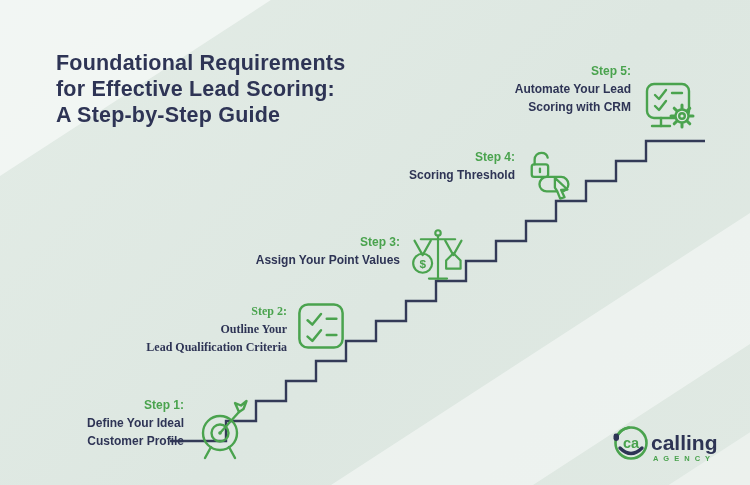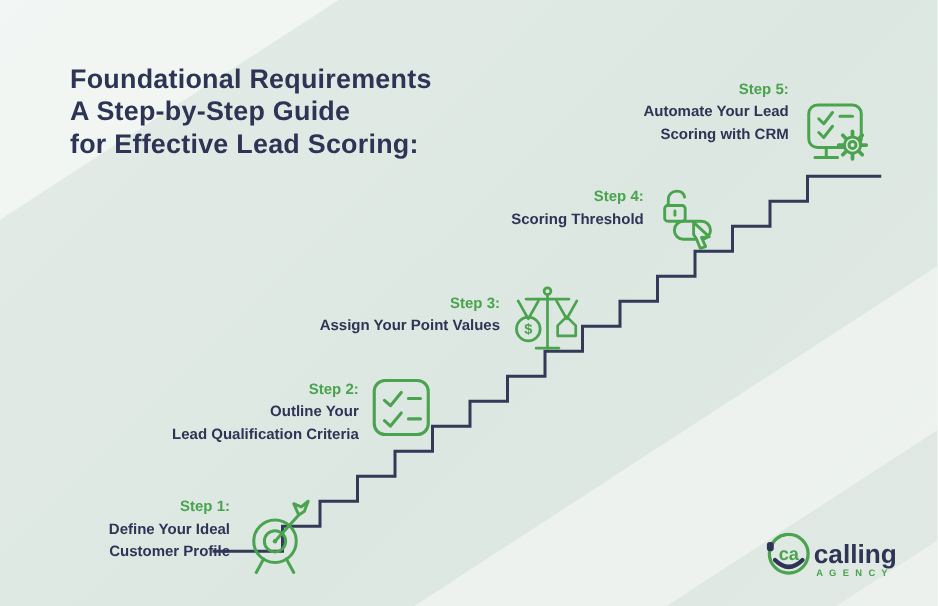--- a/index.html
+++ b/index.html
@@ -32,43 +32,43 @@
   <div class="stripe stripe-a"></div>
   <div class="stripe stripe-b"></div>
   <div class="stripe stripe-c"></div>
 
   <svg class="stairs" width="750" height="485" viewBox="0 0 750 485">
     <polyline points="170,441 226,441 226,421 256,421 256,401 286,401 286,381 316,381 316,361 346,361 346,341 376,341 376,321 406,321 406,301 436,301 436,281 466,281 466,261 496,261 496,241 526,241 526,221 556,221 556,201 586,201 586,181 616,181 616,161 646,161 646,141 705,141" fill="none" stroke="#333a57" stroke-width="2.4" stroke-linejoin="miter"></polyline>
   </svg>
 
   <div class="title">
     <div>Foundational Requirements</div>
+    <div>for Effective Lead Scoring:</div>
     <div>A Step-by-Step Guide</div>
-    <div>for Effective Lead Scoring:</div>
   </div>
 
   <div class="step" style="left:36px;top:396px;">
     <div class="step-text" style="width:148px;">
       <div class="step-label">Step 1:</div>
       <div class="step-line">Define Your Ideal</div>
       <div class="step-line">Customer Profile</div>
     </div>
     <svg class="icon" width="58" height="66" viewBox="0 0 58 66" fill="none" stroke="#4aa34e" stroke-width="2.4" stroke-linecap="round" stroke-linejoin="round">
       <line x1="17" y1="51" x2="11" y2="62"></line>
       <line x1="35" y1="51" x2="41" y2="62"></line>
       <circle cx="26" cy="37" r="17"></circle>
       <circle cx="26" cy="37" r="8.5"></circle>
       <circle cx="26" cy="37" r="1.8" fill="#4aa34e" stroke="none"></circle>
       <line x1="26" y1="37" x2="45" y2="16"></line>
       <polygon points="45,16 41,7 47,9.5 52.5,5 49.5,13"></polygon>
     </svg>
   </div>
 
   <div class="step" style="left:92px;top:302px;">
-    <div class="step-text" style="width:195px;">
+    <div class="step-text" style="width:195px;font-family:Liberation Serif, serif;">
       <div class="step-label">Step 2:</div>
       <div class="step-line">Outline Your</div>
       <div class="step-line">Lead Qualification Criteria</div>
     </div>
     <svg class="icon" width="48" height="48" viewBox="0 0 50 50" fill="none" stroke="#4aa34e" stroke-width="2.6" stroke-linecap="round" stroke-linejoin="round">
       <rect x="2.5" y="2.5" width="45" height="45" rx="9"></rect>
       <polyline points="11,19 16,23.5 25,12.5"></polyline>
       <line x1="31" y1="17.5" x2="41" y2="17.5"></line>
       <polyline points="11,36 16,40.5 25,29.5"></polyline>
       <line x1="31" y1="34.5" x2="41" y2="34.5"></line>

